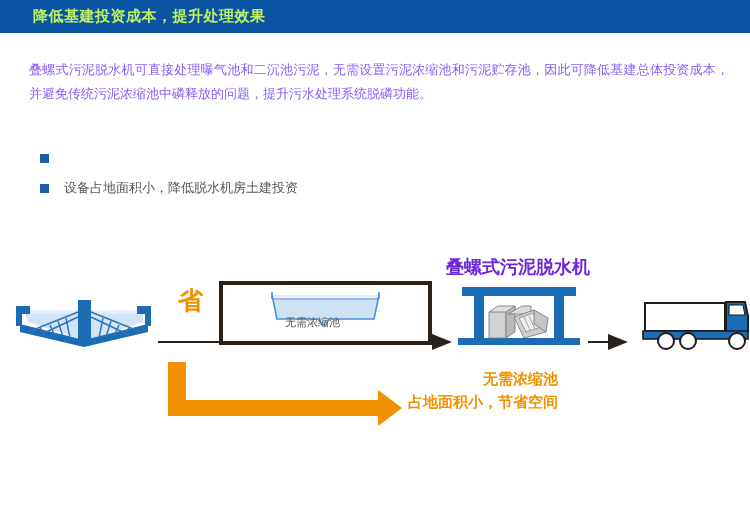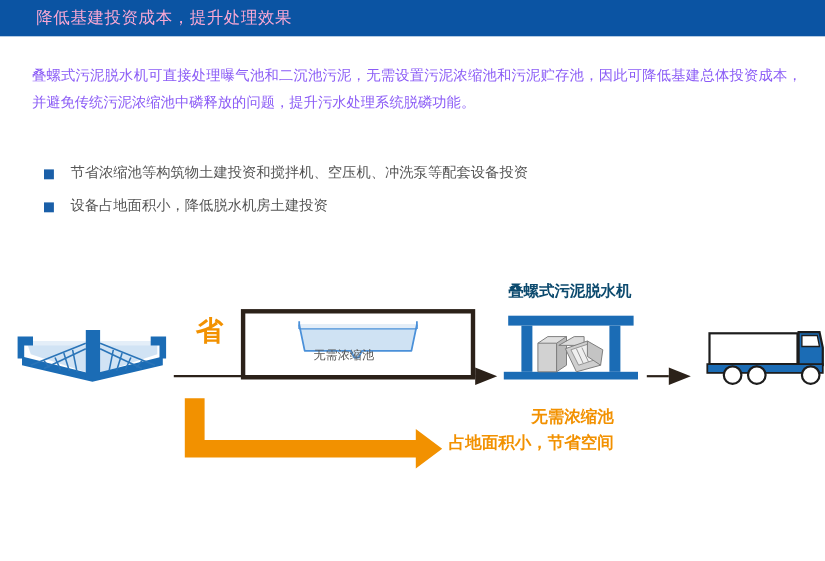--- a/index.html
+++ b/index.html
@@ -25,22 +25,22 @@
     top: 0;
     width: 750px;
     height: 33px;
     background: #0b54a3;
   }
   .header-title {
     position: absolute;
     left: 33px;
     top: 7px;
     font-size: 15px;
-    font-weight: normal;
-    color: #f9a8d4;
+    font-weight: bold;
+    color: #bef264;
     letter-spacing: 0.5px;
     white-space: nowrap;
   }
 
   
   .intro {
     position: absolute;
     left: 29px;
     top: 58px;
     width: 700px;
@@ -104,25 +104,25 @@
     line-height: 1;
   }
   .lbl-thickener {
     left: 285px;
     top: 317px;
     font-size: 11px;
     color: #555555;
     line-height: 1;
   }
   .lbl-machine {
-    left: 462px;
+    left: 446px;
     top: 258px;
-    font-size: 14px;
-    font-weight: bold;
-    color: #0c4a6e;
+    font-size: 18px;
+    font-weight: bold;
+    color: #6d28d9;
     line-height: 1;
   }
   .lbl-orange {
     left: 408px;
     top: 368px;
     font-size: 15px;
     font-weight: bold;
     color: #f29100;
     line-height: 23px;
     text-align: right;
@@ -134,21 +134,20 @@
 
 <div class="header-bar">
   <div class="header-title">降低基建投资成本，提升处理效果</div>
 </div>
 
 <div class="intro">叠螺式污泥脱水机可直接处理曝气池和二沉池污泥，无需设置污泥浓缩池和污泥贮存池，因此可降低基建总体投资成本，并避免传统污泥浓缩池中磷释放的问题，提升污水处理系统脱磷功能。</div>
 
 <div class="bullets">
   <div class="bullet-row">
     <span class="bullet-marker"></span>
-    <span class="bullet-text">节省浓缩池等构筑物土建投资和搅拌机、空压机、冲洗泵等配套设备投资</span>
   </div>
   <div class="bullet-row">
     <span class="bullet-marker"></span>
     <span class="bullet-text">设备占地面积小，降低脱水机房土建投资</span>
   </div>
 </div>
 
 <div class="diagram">
 <svg width="750" height="200" viewBox="0 0 750 200" xmlns="http://www.w3.org/2000/svg">
 

